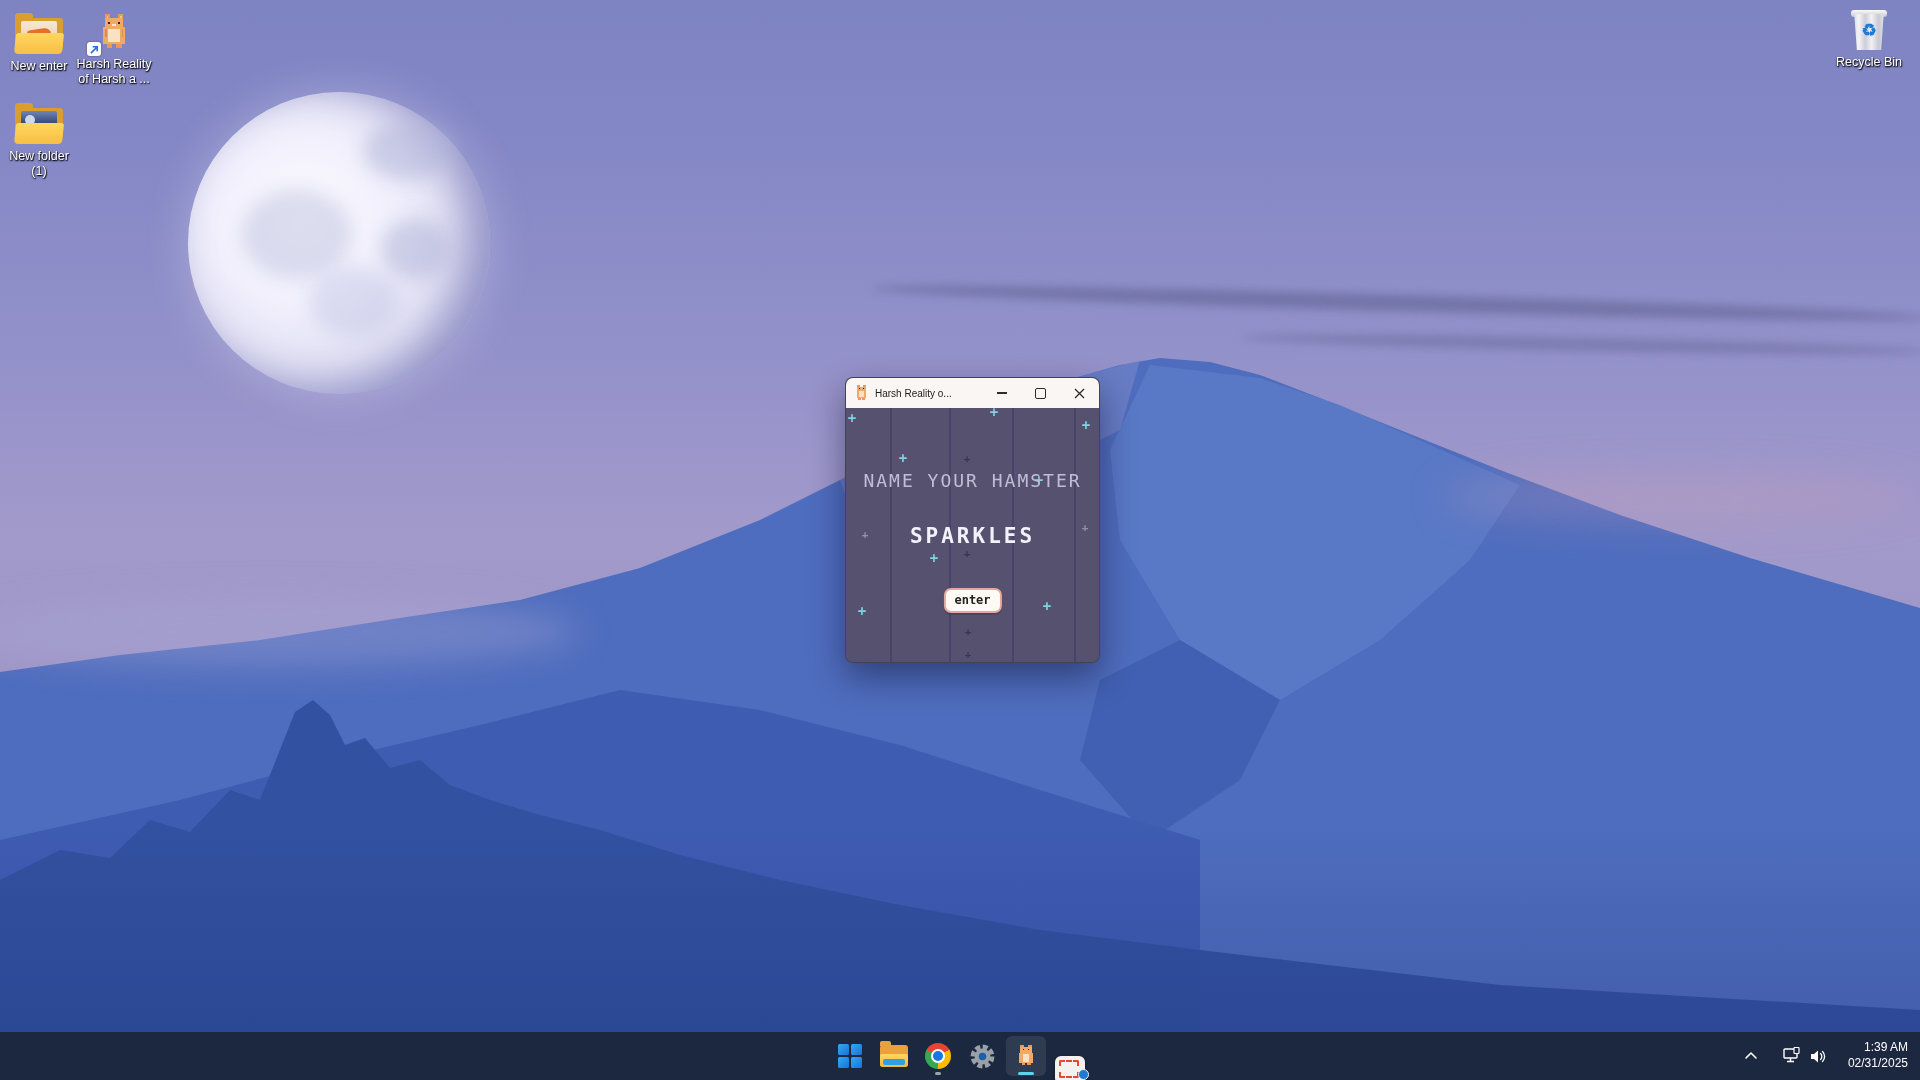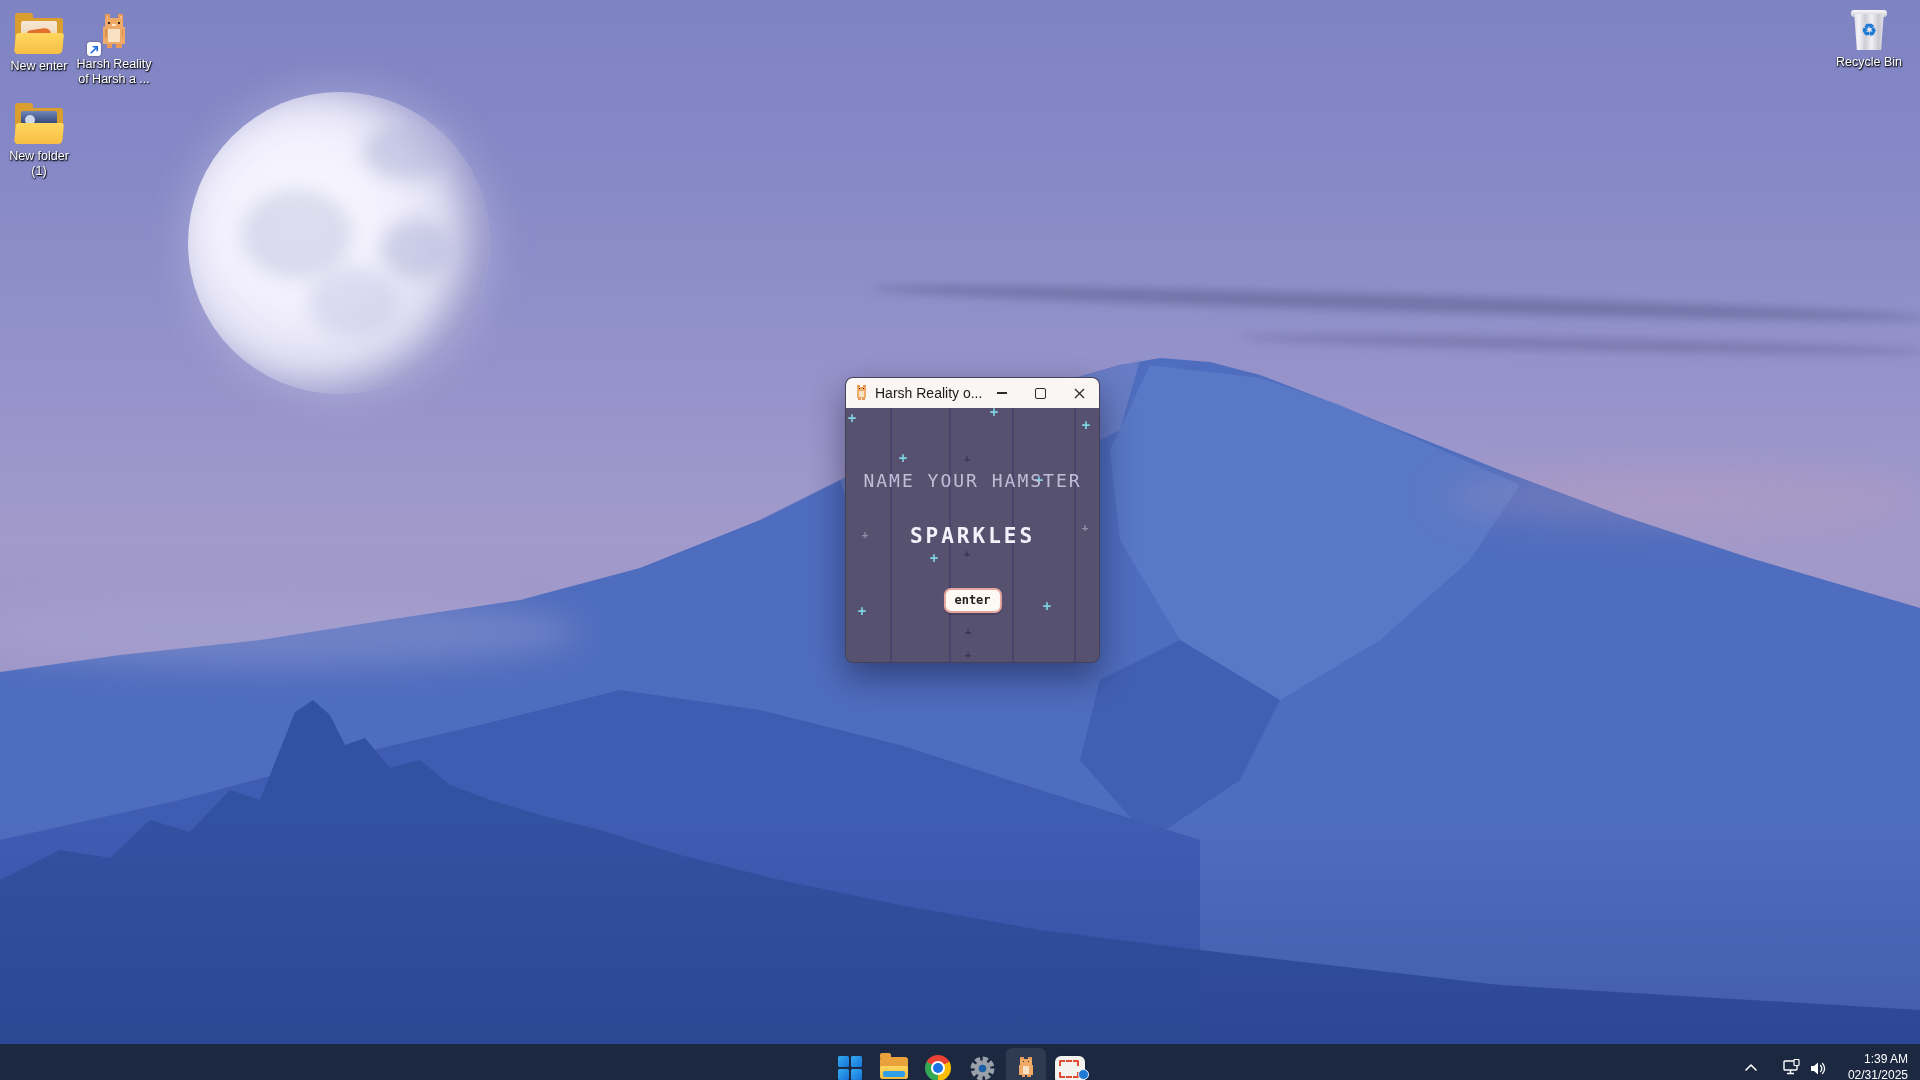--- a/index.html
+++ b/index.html
@@ -51,21 +51,21 @@
     clip-path:polygon(4% 0,96% 0,88% 100%,12% 100%);border-radius:3px;}
   .bin .lid{position:absolute;left:1px;top:2px;width:36px;height:7px;border-radius:3px;
     background:linear-gradient(180deg,#fafafc,#c6c6d0);}
   .bin .sym{position:absolute;left:0;right:0;top:12px;text-align:center;font-size:17px;color:#1f7ad4;font-weight:bold;}
 
   
   .gwin{position:absolute;left:845px;top:377px;width:253px;height:284px;border-radius:8px;overflow:hidden;
     border:1px solid rgba(55,55,70,.6);box-shadow:0 14px 34px rgba(10,10,40,.45);background:#575170;}
   .titlebar{height:30px;background:#f9f6f4;display:flex;align-items:center;padding-left:9px;}
   .titlebar .ticon{width:13px;height:18px;margin-right:7px;flex:0 0 auto;}
-  .titlebar .ttext{font-size:14px;color:#1c1c1c;white-space:nowrap;overflow:hidden;flex:1 1 auto;}
+  .titlebar .ttext{font-size:10px;color:#1c1c1c;white-space:nowrap;overflow:hidden;flex:1 1 auto;}
   .winbtn{width:39px;height:30px;display:flex;align-items:center;justify-content:center;flex:0 0 auto;}
   .winbtn .bar{width:10px;height:1.5px;background:#2b2b2b;}
   .winbtn .box{width:9px;height:9px;border:1.3px solid #2b2b2b;border-radius:2px;}
   .gbody{position:relative;width:253px;height:254px;background:#575170;
     background-image:
       linear-gradient(#49426a,#49426a),linear-gradient(#49426a,#49426a),
       linear-gradient(#49426a,#49426a),linear-gradient(#49426a,#49426a);
     background-size:2px 100%,2px 100%,2px 100%,2px 100%;
     background-position:44px 0,103px 0,166px 0,228px 0;background-repeat:no-repeat;}
   .sparkle{position:absolute;font-family:"DejaVu Sans Mono",monospace;font-weight:700;transform:translate(-50%,-50%);}
@@ -75,21 +75,21 @@
   .gprompt{position:absolute;left:0;right:0;top:62px;text-align:center;
     font-family:"DejaVu Sans Mono",monospace;font-weight:400;font-size:18px;letter-spacing:2px;color:#c0bdd6;}
   .gname{position:absolute;left:0;right:0;top:116px;text-align:center;
     font-family:"DejaVu Sans Mono",monospace;font-weight:700;font-size:21px;letter-spacing:3px;color:#f3f1fa;}
   .genter{position:absolute;left:50%;top:180px;transform:translateX(-50%);
     background:#fdfaf6;border:2px solid #e7a79e;border-radius:7px;padding:3px 9px 4px 9px;
     font-family:"DejaVu Sans Mono",monospace;font-weight:700;font-size:12px;color:#222;
     box-shadow:0 2px 0 rgba(40,30,60,.25);cursor:pointer;}
 
   
-  .taskbar{position:absolute;left:0;right:0;bottom:0;height:36px;background:#1b2840;}
+  .taskbar{position:absolute;left:0;right:0;bottom:0;height:48px;background:#1b2840;}
   .tbtn{position:absolute;top:4px;width:40px;height:40px;border-radius:6px;
     display:flex;align-items:center;justify-content:center;}
   .tbtn.active{background:rgba(255,255,255,.09);}
   .pill{position:absolute;bottom:1px;left:50%;transform:translateX(-50%);border-radius:3px;}
   .pill.run{width:6px;height:3px;background:#9aa3ad;}
   .pill.act{width:16px;height:3px;background:#5fd2ee;}
   .startlogo{display:grid;grid-template-columns:11px 11px;grid-template-rows:11px 11px;gap:2px;}
   .startlogo span{background:linear-gradient(135deg,#35aaf2 0%,#1573d6 100%);border-radius:1.5px;}
   .tfolder{position:relative;width:28px;height:22px;}
   .tfolder .bk{position:absolute;inset:0;background:#e9a23b;border-radius:3px;}

